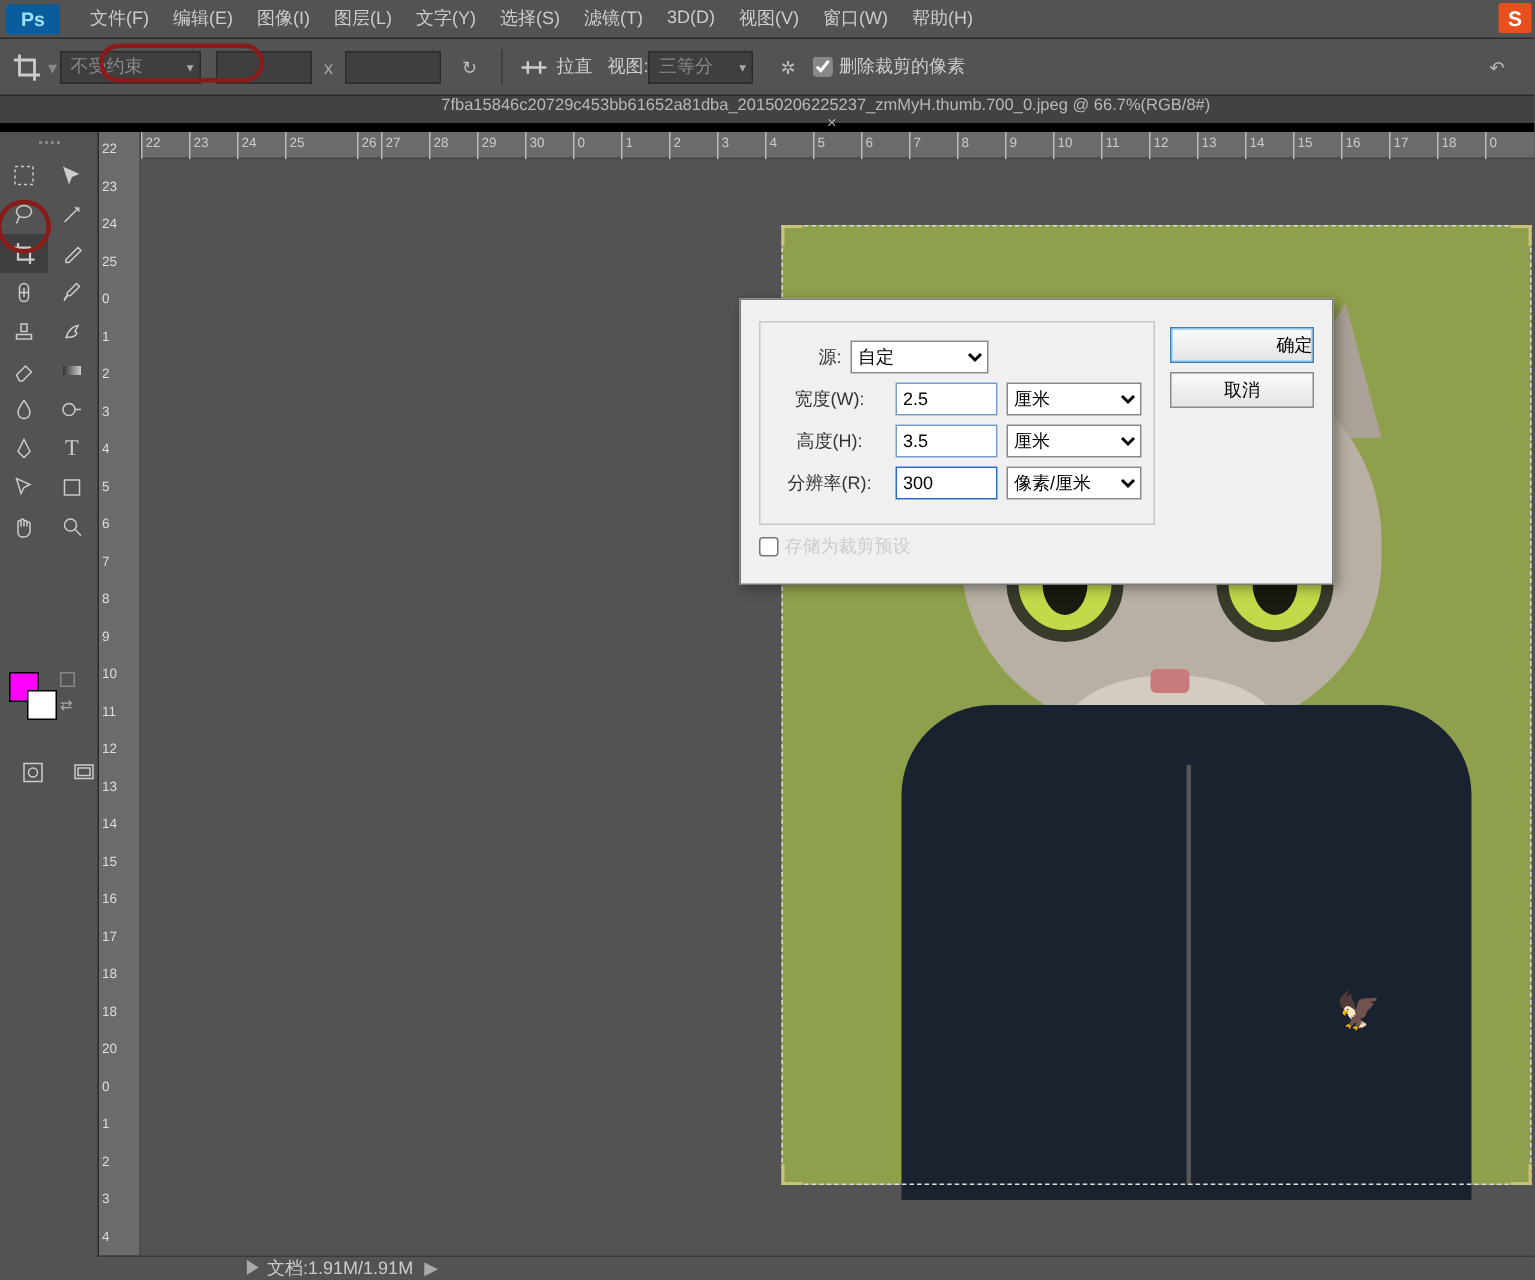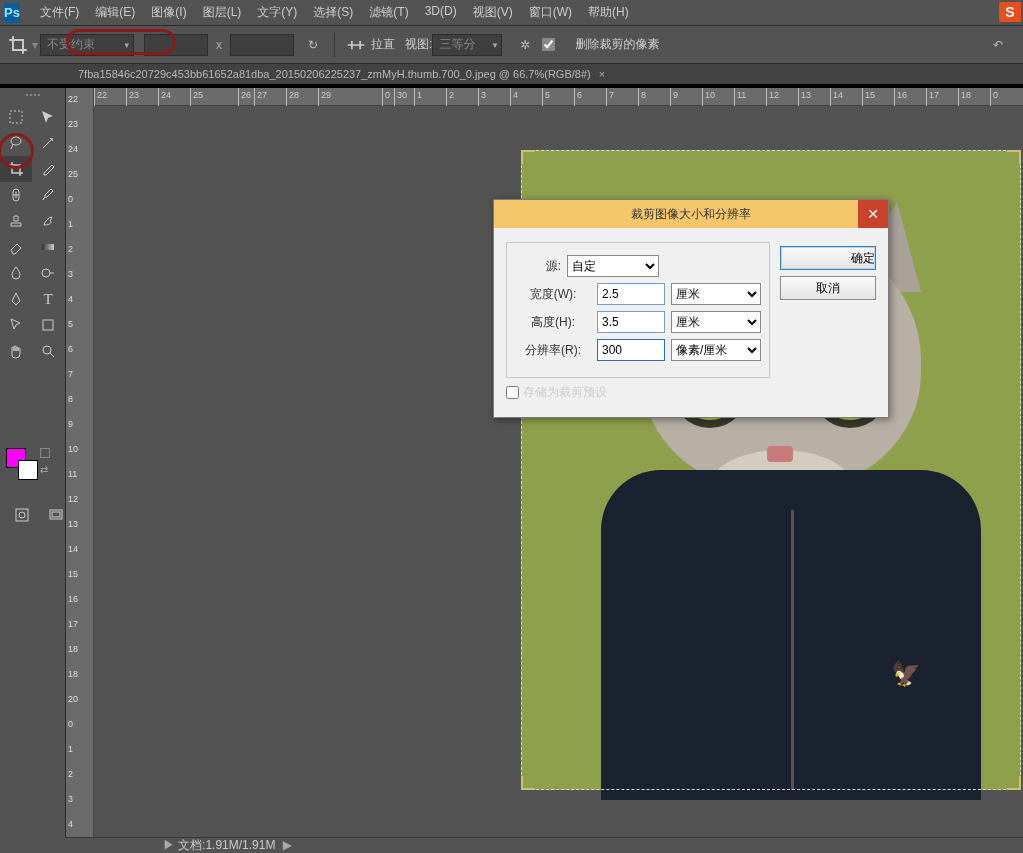--- a/index.html
+++ b/index.html
@@ -1,44 +1,44 @@
 <!DOCTYPE html>
 <html><head>
 <meta charset="utf-8">
 <style>
 * { margin:0; padding:0; box-sizing:border-box; font-family:"Microsoft YaHei",Arial,sans-serif; font-size:12px; }
 html,body { width:1023px; height:853px; background:#535353; overflow:hidden; color:#ccc; }
 
 
 .menubar { height:26px; background:#535353; display:flex; align-items:center; padding:0 4px; border-bottom:1px solid #2a2a2a; }
-.ps-logo { width:16px; height:20px; background:#0a5d9c; color:#9ce0ff; font-weight:bold; font-size:13px; display:flex; align-items:center; justify-content:center; border-radius:2px; margin-right:12px; }
+.ps-logo { width:36px; height:20px; background:#0a5d9c; color:#9ce0ff; font-weight:bold; font-size:13px; display:flex; align-items:center; justify-content:center; border-radius:2px; margin-right:12px; }
 .menu-item { padding:4px 8px; cursor:pointer; }
 .sogou { position:absolute; right:2px; top:2px; width:22px; height:20px; background:#e94f1d; color:#fff; font-weight:bold; display:flex; align-items:center; justify-content:center; border-radius:2px; font-size:14px; }
 
 
 .optbar { height:38px; background:#535353; display:flex; align-items:center; padding:0 8px; border-bottom:1px solid #2a2a2a; position:relative; }
 .crop-ico { width:20px; height:20px; display:flex; align-items:center; justify-content:center; margin-right:4px; }
 .dd { background:#3f3f3f; border:1px solid #2c2c2c; height:22px; padding:0 18px 0 6px; display:flex; align-items:center; color:#888; position:relative; margin-right:6px; }
 .dd::after { content:"▾"; position:absolute; right:4px; font-size:9px; color:#aaa; }
 .numfield { width:64px; height:22px; background:#3f3f3f; border:1px solid #2c2c2c; margin:0 4px; }
 .xlbl { color:#aaa; margin:0 4px; }
 .ico-btn { width:22px; height:22px; display:flex; align-items:center; justify-content:center; color:#bbb; margin:0 4px; cursor:pointer; }
 .sep { width:1px; height:24px; background:#3a3a3a; margin:0 6px; }
 .gear { margin:0 6px; }
-.chk { display:flex; align-items:center; gap:20px; }
+.chk { display:flex; align-items:center; gap:4px; }
 .chk input { accent-color:#888; }
 .undo-ico { position:absolute; right:10px; }
 
 
 .red-circ { position:absolute; border:3px solid #8b1a1a; border-radius:50%; pointer-events:none; }
 .red1 { left:66px; top:29px; width:110px; height:26px; border-radius:14px; }
 .red2 { left:-2px; top:133px; width:36px; height:36px; }
 
 
-.doctab { height:24px; background:#424242; display:flex; align-items:center; padding-left:78px; border-bottom:4px solid #000000; }
+.doctab { height:24px; background:#424242; display:flex; align-items:center; padding-left:78px; border-bottom:6px solid #000000;flex-direction:column; }
 .doctab span { color:#b8b8b8; font-size:11px; }
 .doctab .close { margin-left:8px; color:#aaa; cursor:pointer; }
 
 
 .toolbox { position:absolute; left:0; top:88px; width:66px; height:750px; background:#535353; border-right:1px solid #2a2a2a; padding-top:6px; }
 .toolbox .grip { height:8px; display:flex; justify-content:center; gap:2px; margin-bottom:2px;}
 .toolbox .grip span{ width:2px;height:2px;background:#888;}
 .tool-row { display:flex; }
 .tool { width:32px; height:26px; display:flex; align-items:center; justify-content:center; color:#ccc; cursor:pointer; position:relative; }
 .tool.sel { background:#3f3f3f; }
@@ -373,21 +373,21 @@
     </div>
     <div class="tick" style="left: 160px;">
       <span>27</span>
     </div>
     <div class="tick" style="left: 192px;">
       <span>28</span>
     </div>
     <div class="tick" style="left: 224px;">
       <span>29</span>
     </div>
-    <div class="tick" style="left: 256px; margin-left: 44px;">
+    <div class="tick" style="left: 256px;">
       <span>30</span>
     </div>
     <div class="tick" style="left: 288px;">
       <span>0</span>
     </div>
     <div class="tick" style="left: 320px;">
       <span>1</span>
     </div>
     <div class="tick" style="left: 352px;">
       <span>2</span>
@@ -466,24 +466,20 @@
   </div>
   <div class="crop-box">
     <div class="handle h-tl"></div>
     <div class="handle h-tr"></div>
     <div class="handle h-bl"></div>
     <div class="handle h-br"></div>
   </div>
 </div>
 
 <div class="dialog">
-  <div class="dlg-title">
-    <span>裁剪图像大小和分辨率</span>
-    <div class="dlg-close">✕</div>
-  </div>
   <div class="dlg-body">
     <div class="dlg-fields">
       <fieldset>
       <div class="frow top">
         <label>源:</label>
         <select><option>自定</option></select>
       </div>
       <div class="frow">
         <label>宽度(W):</label>
         <input type="text" value="2.5" style="">

